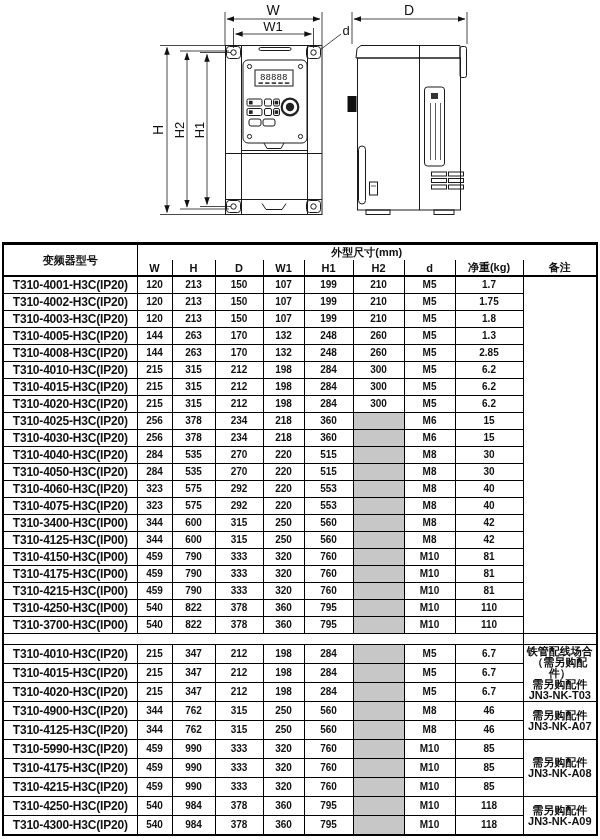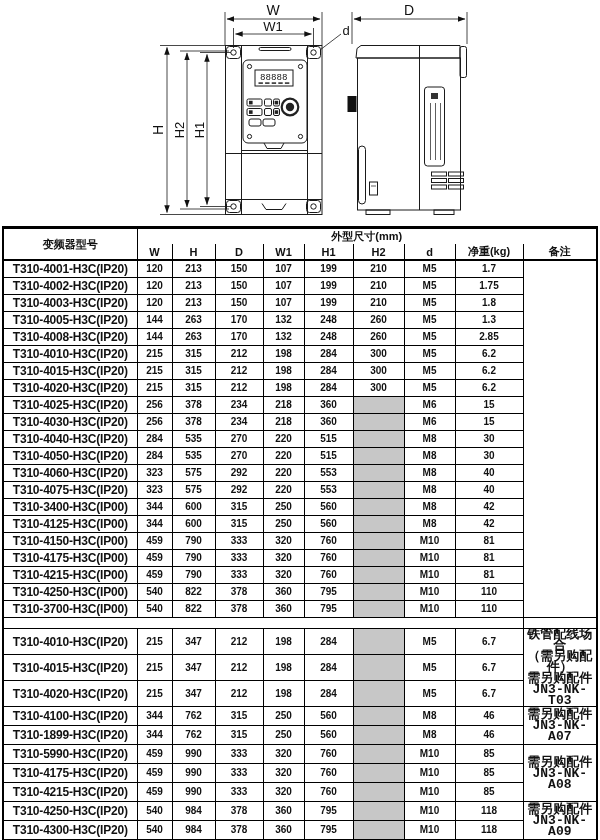--- a/index.html
+++ b/index.html
@@ -1,33 +1,33 @@
 <!DOCTYPE html>
 <html><head>
 <meta charset="utf-8">
 <style>
   html,body{margin:0;padding:0;background:#ffffff;}
   body{width:600px;height:840px;font-family:"Liberation Sans",sans-serif;color:#111;}
   .page{width:600px;height:840px;overflow:hidden;background:#fff;}
   .diagram{width:600px;height:226px;position:relative;background:#fff;}
   svg text{font-family:"Liberation Sans",sans-serif;}
   .dims-table{border-collapse:collapse;table-layout:fixed;width:596px;margin-left:2px;
-    border:2px solid #000;border-top:3px solid #000;}
+    border:2px solid #000;border-top:3px solid #000;margin-top:16px;}
   .dims-table th,.dims-table td{border:1px solid #000;text-align:center;vertical-align:middle;
     padding:0;font-weight:bold;color:#111;overflow:hidden;white-space:nowrap;}
   .dims-table thead th{font-size:11px;}
   th.grp{border-bottom:none;height:15px;}
   tr.cols th{border-top:none;height:15px;border-bottom:2px solid #000;}
   th.model-h{border-bottom:2px solid #000;font-size:11.5px;}
   tbody td{font-size:10px;height:16px;line-height:10px;}
   td.model{font-size:12px;letter-spacing:-0.2px;}
   tr.tall td{height:18px;}
   tr.spacer td{height:10px;}
   td.gray{background:#c7c7c7;}
-  td.remark{font-size:13px;white-space:normal;font-family:Liberation Mono, monospace;}
+  td.remark{font-size:11px;white-space:normal;}
   td.remark div{line-height:11px;}
 </style>
 </head>
 <body>
 
 <div class="page">
 
   <div class="diagram">
     <svg width="600" height="226" viewBox="0 0 600 226">
       <defs>
@@ -460,36 +460,36 @@
           <td>215</td>
           <td>347</td>
           <td>212</td>
           <td>198</td>
           <td>284</td>
           <td class="gray"></td>
           <td>M5</td>
           <td>6.7</td>
         </tr>
         <tr class="tall">
-          <td class="model">T310-4100-H3C(IP20)</td>
+          <td class="model">T310-4900-H3C(IP20)</td>
           <td>344</td>
           <td>762</td>
           <td>315</td>
           <td>250</td>
           <td>560</td>
           <td class="gray"></td>
           <td>M8</td>
           <td>46</td>
           <td rowspan="2" class="remark">
             <div>需另购配件</div>
             <div>JN3-NK-A07</div>
           </td>
         </tr>
         <tr class="tall">
-          <td class="model">T310-1899-H3C(IP20)</td>
+          <td class="model">T310-4125-H3C(IP20)</td>
           <td>344</td>
           <td>762</td>
           <td>315</td>
           <td>250</td>
           <td>560</td>
           <td class="gray"></td>
           <td>M8</td>
           <td>46</td>
         </tr>
         <tr class="tall">

